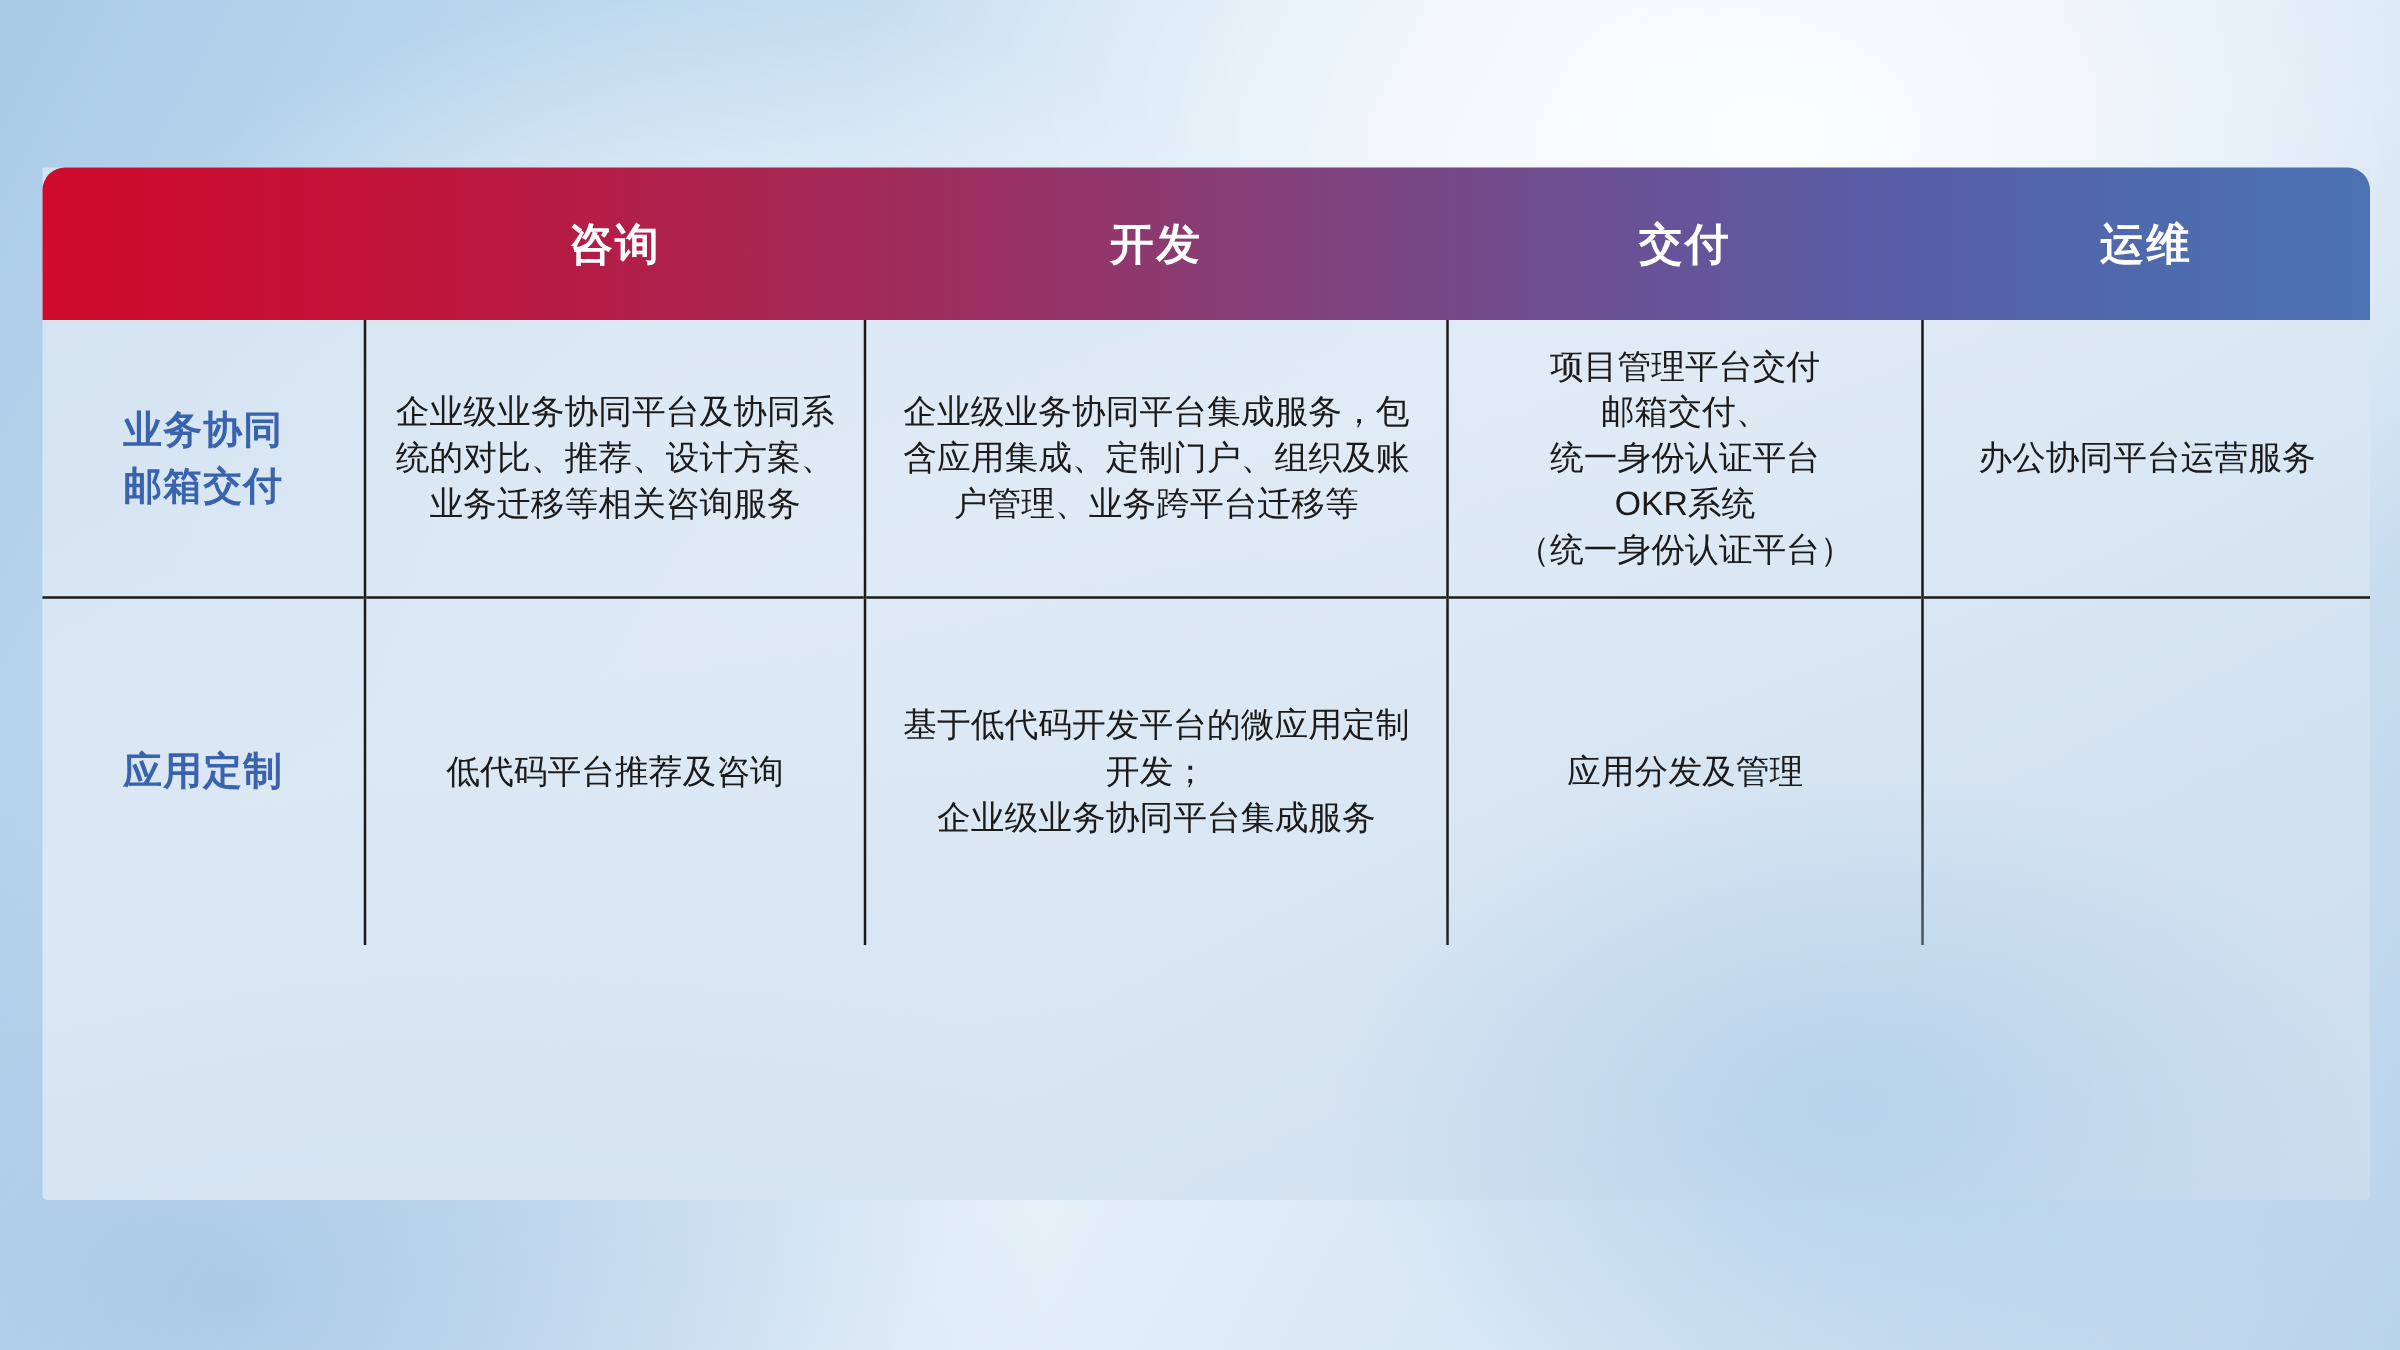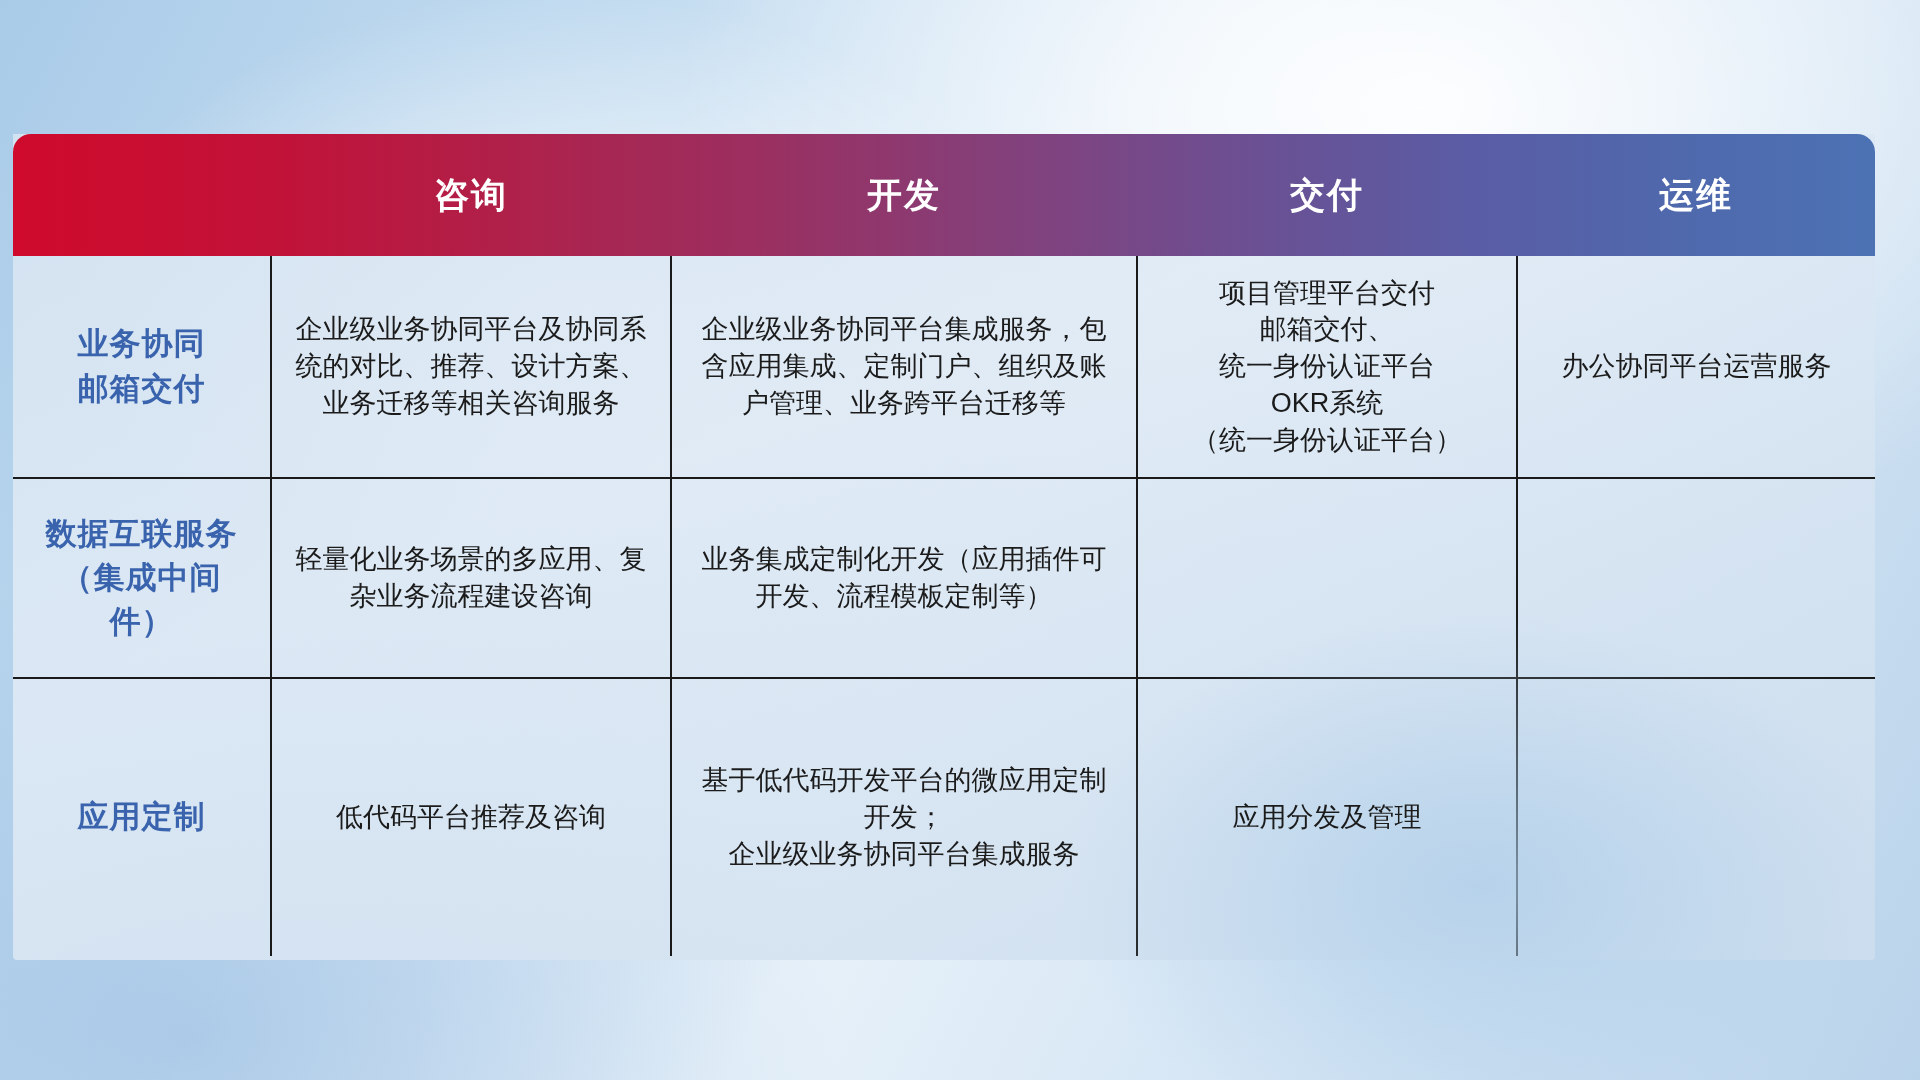--- a/index.html
+++ b/index.html
@@ -42,21 +42,21 @@
     bottom: -18%;
     width: 62%;
     height: 72%;
     background: radial-gradient(closest-side, rgba(171,204,232,0.7), rgba(171,204,232,0) 70%);
     pointer-events: none;
   }
 
   
   .table-wrap {
     position: absolute;
-    left: 13px;
+    left: 34px;
     top: 134px;
     width: 1862px;
     height: 826px;
   }
 
   .panel-bg {
     position: absolute;
     left: 0;
     top: 0;
     right: 0;
@@ -192,38 +192,20 @@
               <span class="cell-line">邮箱交付、</span>
               <span class="cell-line">统一身份认证平台</span>
               <span class="cell-line">OKR系统</span>
               <span class="cell-line">（统一身份认证平台）</span>
             </td>
           <td class="col-desc">
               <span class="cell-line">办公协同平台运营服务</span>
             </td>
         </tr>
 
-        <tr class="r2">
-          <td class="row-label">
-              <span class="cell-line">数据互联服务</span>
-              <span class="cell-line">（集成中间件）</span>
-            </td>
-          <td class="col-desc">
-              <span class="cell-line">轻量化业务场景的多应用、复杂业务流程建设咨询</span>
-            </td>
-          <td class="col-desc">
-              <span class="cell-line">业务集成定制化开发（应用插件可开发、流程模板定制等）</span>
-            </td>
-          <td class="col-desc">
-              <span class="cell-line"></span>
-            </td>
-          <td class="col-desc">
-              <span class="cell-line"></span>
-            </td>
-        </tr>
 
         <tr class="r3">
           <td class="row-label">
               <span class="cell-line">应用定制</span>
             </td>
           <td class="col-desc">
               <span class="cell-line">低代码平台推荐及咨询</span>
             </td>
           <td class="col-desc">
               <span class="cell-line">基于低代码开发平台的微应用定制开发；</span>

